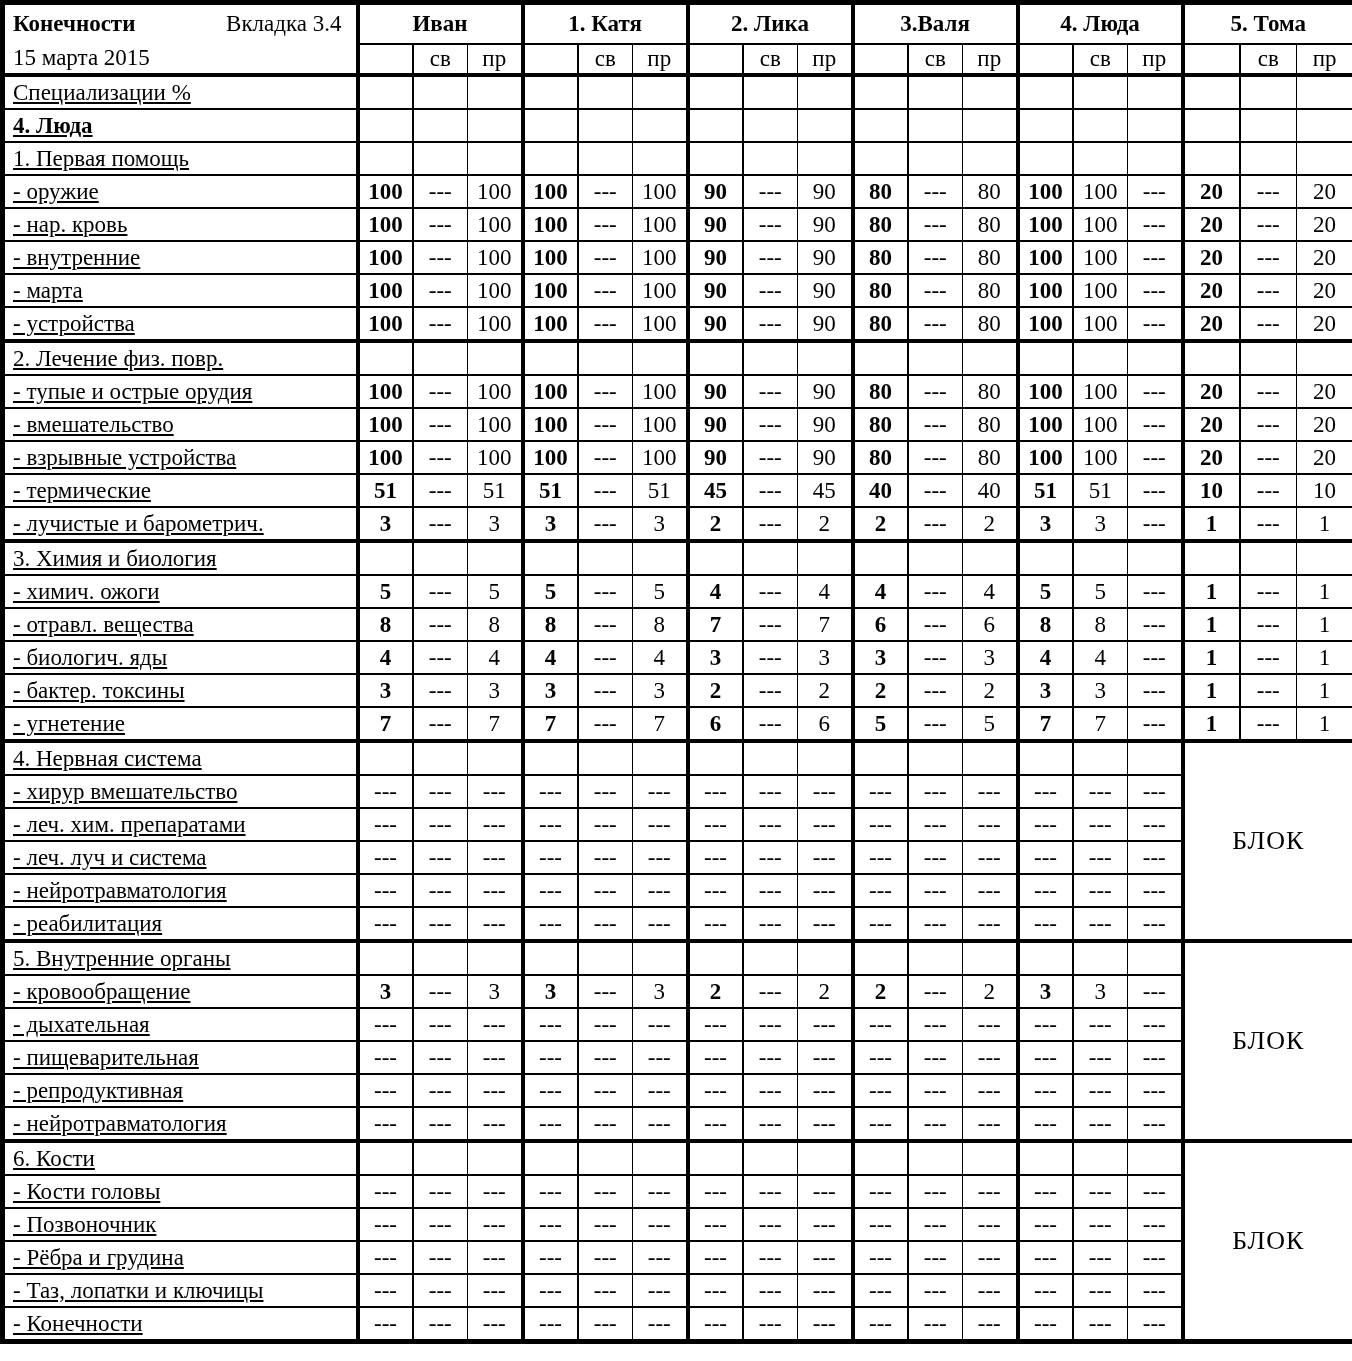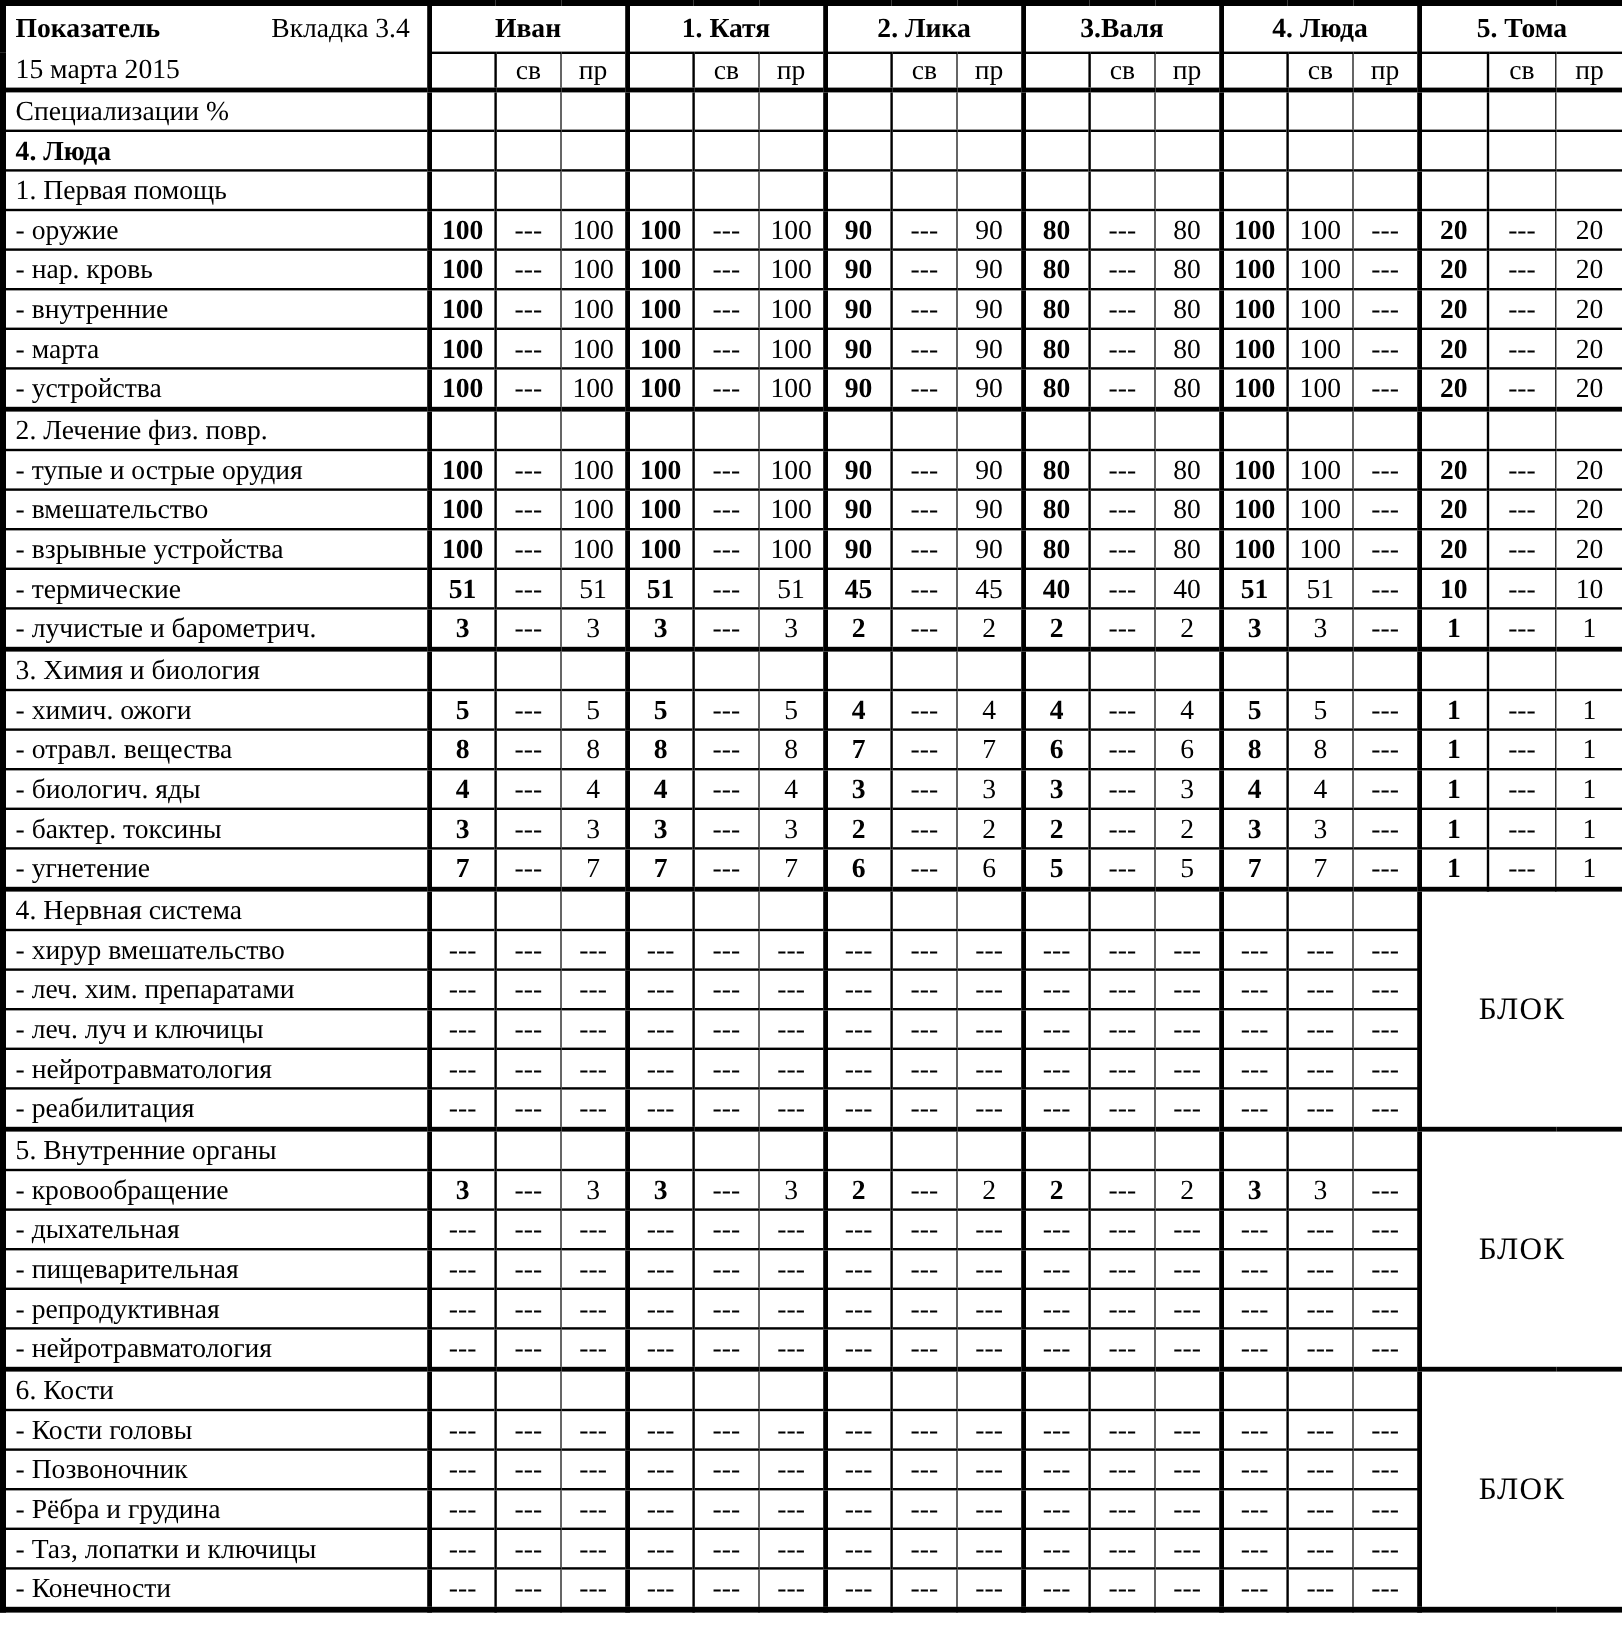--- a/index.html
+++ b/index.html
@@ -31,20 +31,21 @@
   .hr1 th, .corner { border-top: none; }
   .gname {
     font-weight: bold;
     text-align: center;
     height: 38px;
   }
   .hr2 td { height: 28px; text-align: center; }
   .label {
     text-align: left;
     padding-left: 8px;
+    text-decoration: underline;
   }
   .val { text-align: center; }
   .bold { font-weight: bold; }
   .corner { vertical-align: top; }
   .corner-line1 {
     display: flex;
     justify-content: space-between;
     padding: 6px 14px 0 8px;
   }
   .corner-line2 { padding: 8px 0 0 8px; }
@@ -77,21 +78,21 @@
       <col style="width:55px">
       <col style="width:55px">
     <col style="width:57px">
       <col style="width:57px">
       <col style="width:58px">
   </colgroup>
   <thead>
     <tr class="hr1">
       <td class="corner" rowspan="2">
         <div class="corner-line1">
-          <span class="bold">Показатель</span>
+          <span class="bold">Конечности</span>
           <span>Вкладка 3.4</span>
         </div>
         <div class="corner-line2">15 марта 2015</div>
       </td>
     <th colspan="3" class="gname g0">Иван</th>
         <th colspan="3" class="gname g0">1. Катя</th>
         <th colspan="3" class="gname g0">2. Лика</th>
         <th colspan="3" class="gname g0">3.Валя</th>
         <th colspan="3" class="gname g0">4. Люда</th>
         <th colspan="3" class="gname g0">5. Тома</th>
@@ -587,21 +588,21 @@
         <td class="val g1">---</td>
         <td class="val g2">---</td>
         <td class="val g0">---</td>
         <td class="val g1">---</td>
         <td class="val g2">---</td>
         <td class="val g0">---</td>
         <td class="val g1">---</td>
         <td class="val g2">---</td>
       </tr>
       <tr>
-        <td class="label">- леч. луч и ключицы</td>
+        <td class="label">- леч. луч и система</td>
         <td class="val g0">---</td>
         <td class="val g1">---</td>
         <td class="val g2">---</td>
         <td class="val g0">---</td>
         <td class="val g1">---</td>
         <td class="val g2">---</td>
         <td class="val g0">---</td>
         <td class="val g1">---</td>
         <td class="val g2">---</td>
         <td class="val g0">---</td>

